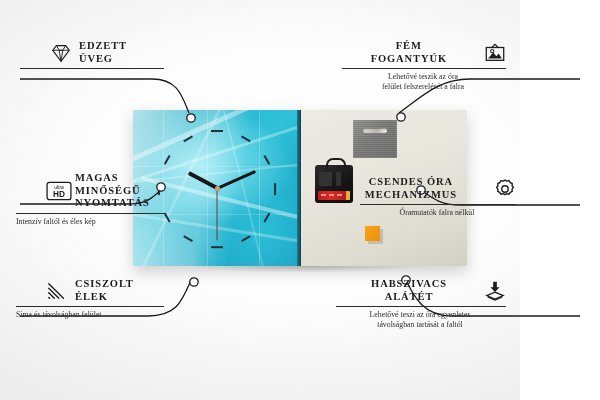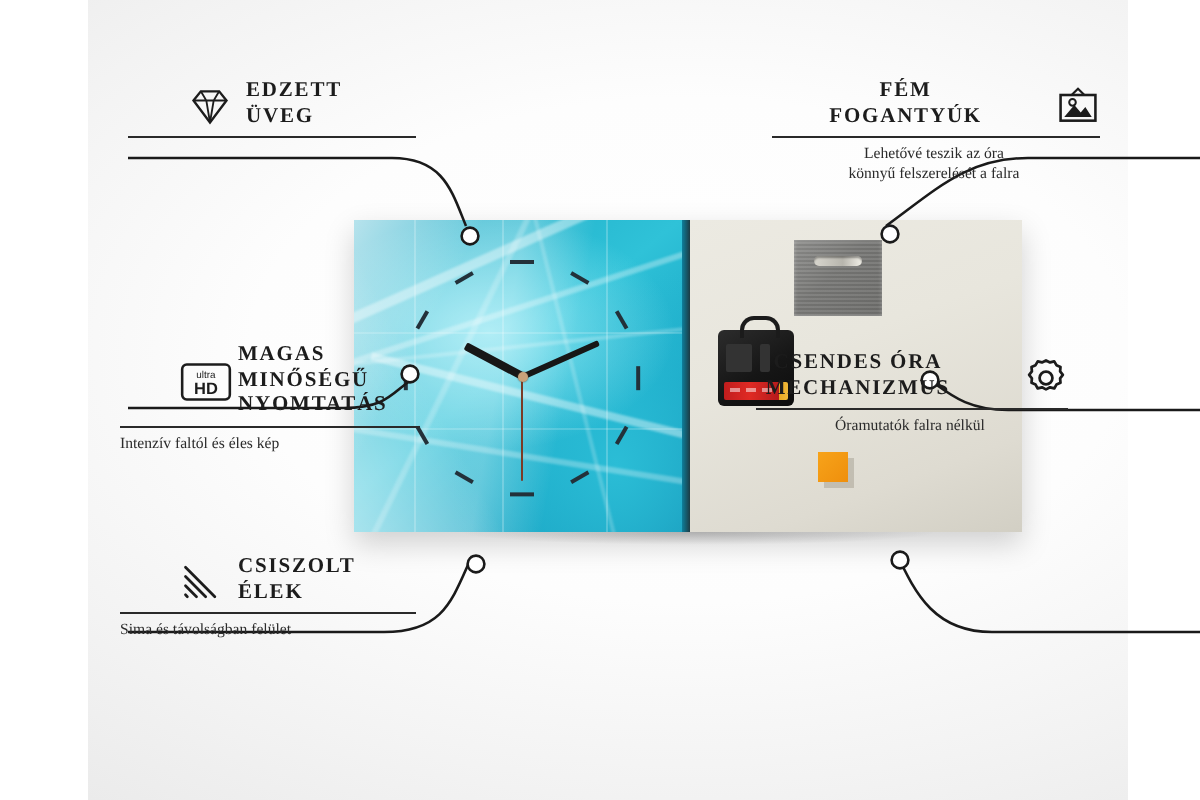--- a/index.html
+++ b/index.html
@@ -5,21 +5,20 @@
   html,body{margin:0;padding:0;}
   body{
     width:600px;height:400px;overflow:hidden;
     font-family:"Liberation Serif", serif;
     background:#ffffff;
   }
   #stage{
     position:relative;width:520px;height:400px;
     background:
       radial-gradient(ellipse 520px 300px at 300px 175px, #ffffff 0%, #fdfdfd 42%, #f3f3f3 72%, #e9e9e9 100%);
-    margin-left: 44px;
   }
   
   #product{
     position:absolute;left:133px;top:110px;width:334px;height:156px;
     box-shadow:0 6px 14px rgba(0,0,0,.18);
   }
   #clock-panel{
     position:absolute;left:0;top:0;width:168px;height:156px;
     background:
       linear-gradient(118deg, rgba(255,255,255,.55) 0%, rgba(255,255,255,0) 26%),
@@ -247,32 +246,48 @@
         <svg viewBox="0 0 24 24" width="22" height="22">
           <path d="M8.5 6 L12 2.6 L15.5 6" fill="none" stroke="#1c1c1c" stroke-width="1.2"></path>
           <rect x="2.5" y="6" width="19" height="14" fill="none" stroke="#1c1c1c" stroke-width="1.4"></rect>
           <path d="M4.5 18 L10 11.5 L13.5 15.5 L16 12.5 L19.5 18 Z" fill="#1c1c1c"></path>
           <circle cx="9" cy="10" r="1.8" fill="none" stroke="#1c1c1c" stroke-width="1.1"></circle>
         </svg>
       </span>
     </div>
     <div class="co-rule" style="width:164px;margin-left:auto"></div>
     <div class="co-sub">Lehetővé teszik az óra
-könnyű felszerelését a falra</div>
-  </div>
-
-  <div class="callout right" style="right:30px;top:176px;width:158px">
+felület felszerelését a falra</div>
+  </div>
+
+  <div class="callout right" style="right:4px;top:176px;width:158px">
     <div class="co-head">
       <span class="co-title">CSENDES ÓRA
 MECHANIZMUS</span>
       <span class="co-icon">
         <svg viewBox="0 0 24 24" width="22" height="22">
           <path d="M12 2.4 l2.2 1.1 2.3-.6 1.2 2.1 2.2 1 -.2 2.4 1.5 1.9 -1.5 1.9 .2 2.4 -2.2 1 -1.2 2.1 -2.3-.6 -2.2 1.1 -2.2-1.1 -2.3 .6 -1.2-2.1 -2.2-1 .2-2.4 -1.5-1.9 1.5-1.9 -.2-2.4 2.2-1 1.2-2.1 2.3 .6 Z" fill="none" stroke="#1c1c1c" stroke-width="1.5" stroke-linejoin="round"></path>
           <circle cx="12" cy="12" r="3.5" fill="none" stroke="#1c1c1c" stroke-width="1.5"></circle>
         </svg>
       </span>
     </div>
     <div class="co-rule" style="width:156px;margin-left:auto"></div>
     <div class="co-sub">Óramutatók falra nélkül</div>
   </div>
 
+  <div class="callout right" style="right:14px;top:278px;width:172px">
+    <div class="co-head">
+      <span class="co-title">HABSZIVACS
+ALÁTÉT</span>
+      <span class="co-icon">
+        <svg viewBox="0 0 24 24" width="22" height="22">
+          <path d="M10 2 h4 v6 h3 l-5 5 -5-5 h3 Z" fill="#1c1c1c"></path>
+          <path d="M12 13.2 L21 17 L12 20.8 L3 17 Z" fill="none" stroke="#1c1c1c" stroke-width="1.3"></path>
+          <path d="M4 18.6 L12 22 L20 18.6" fill="none" stroke="#1c1c1c" stroke-width="1.3"></path>
+        </svg>
+      </span>
+    </div>
+    <div class="co-rule" style="width:170px;margin-left:auto"></div>
+    <div class="co-sub">Lehetővé teszi az óra egyenletes
+távolságban tartását a faltól</div>
+  </div>
 
 </div>
 
 </body></html>

